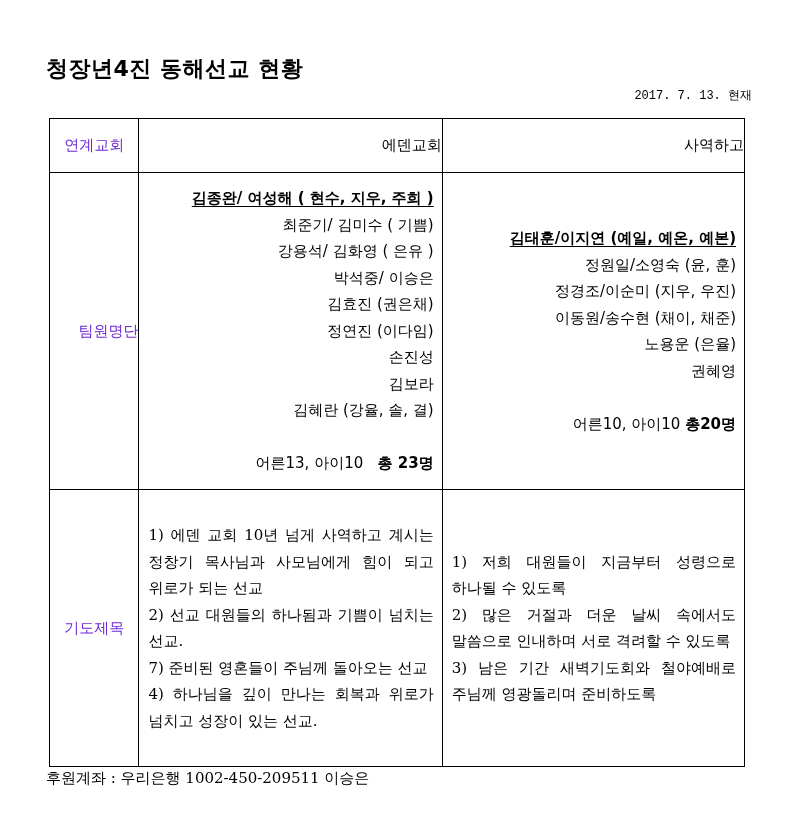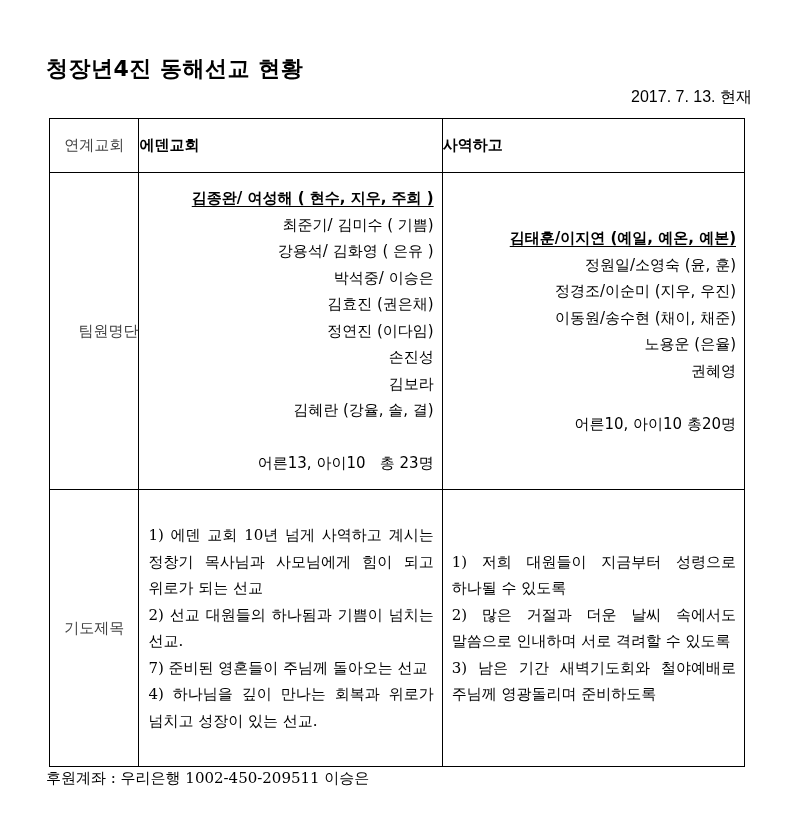--- a/index.html
+++ b/index.html
@@ -22,22 +22,22 @@
       font-size: 22px;
       font-weight: bold;
       letter-spacing: 0.5px;
       white-space: nowrap;
       margin-top: 30px;
     }
     .date {
       position: absolute;
       right: 45px;
       top: 87px;
-      font-family: Liberation Sans, sans-serif;
-      font-size: 16px;
+      font-family: Liberation Mono, monospace;
+      font-size: 12px;
       white-space: nowrap;
       text-align: right;
     }
     table.doc {
       position: absolute;
       left: 49px;
       top: 118px;
       border-collapse: collapse;
       table-layout: fixed;
       width: 696px;
@@ -50,44 +50,44 @@
     }
     .c1 { width: 89px; }
     .c2 { width: 302px; }
     .c3 { width: 301px; }
     tr.head td { height: 53px; }
     tr.members td { height: 316px; text-align: right; }
     tr.prayers td { height: 276px; }
     .label-cell {
       text-align: center;
       font-size: 15px;
-      color: #404040;
+      color: #6d28d9;
       font-family: "DejaVu Sans", "Liberation Sans", sans-serif;
     }
     .head-church {
-      text-align: left;
-      font-weight: bold;
+      text-align: right;
+      font-weight: normal;
       font-size: 15px;
     }
     .cell-pad {
       padding: 0 8px 0 9px !important;
     }
     .line {
       display: block;
       line-height: 26.5px;
       font-size: 15px;
       white-space: nowrap;
     }
     .line.lead {
       font-weight: bold;
       text-decoration: underline;
       text-underline-offset: 3px;
     }
     .blank { display: block; height: 26.5px; }
-    .tot { font-weight: normal; }
+    .tot { font-weight: bold; }
     .prayer {
       font-family: "DejaVu Serif", "Liberation Serif", serif;
       font-size: 15px;
       line-height: 26.5px;
       text-align: justify;
       text-align-last: left;
       word-break: keep-all;
     }
     .prayer .item { display: block; }
     .footer {

